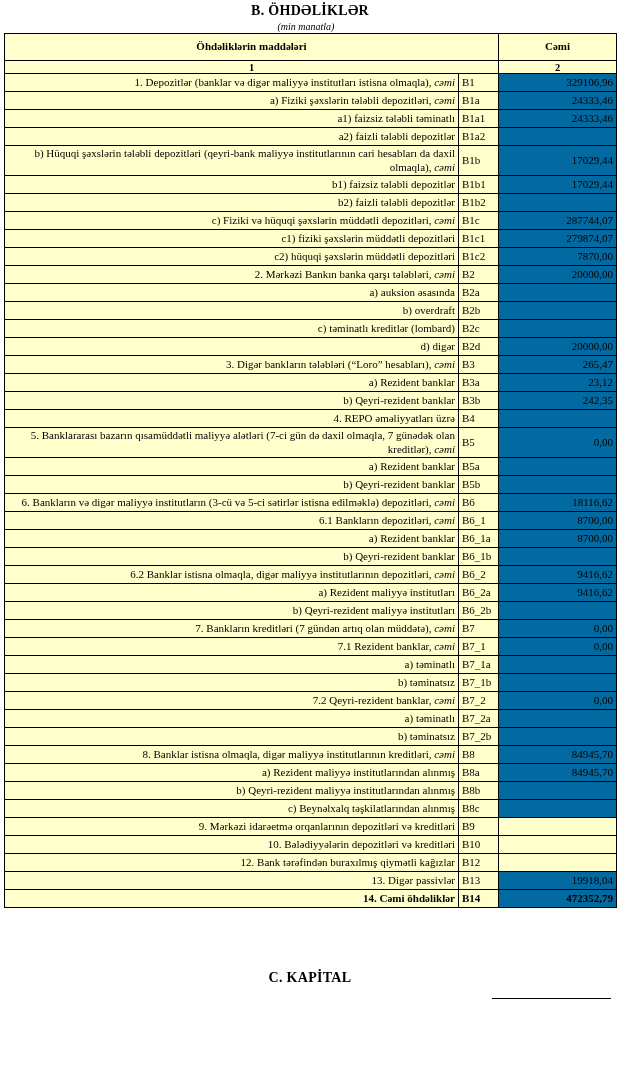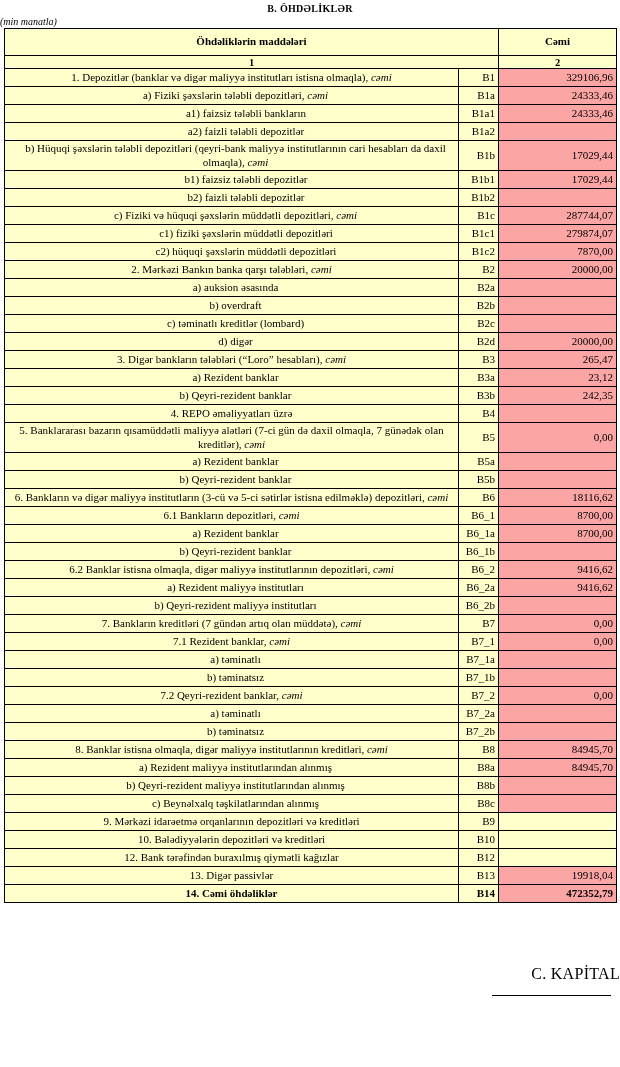--- a/index.html
+++ b/index.html
@@ -4,50 +4,50 @@
 <style>
   * { box-sizing: border-box; }
   html, body { margin:0; padding:0; }
   body {
     width:620px; height:1067px; overflow:hidden;
     background:#ffffff; color:#000;
     font-family:"Liberation Serif", serif;
   }
   .page { width:620px; position:relative; padding-top:3px; }
   .title {
-    text-align:center; font-weight:bold; font-size:10px; letter-spacing:0.3px;
+    text-align:center; font-weight:bold; font-size:14px; letter-spacing:0.3px;
   }
   .unit-note {
-    text-align:left; font-style:italic; font-size:10px; padding-right:8px; margin-top:2px;
+    text-align:center; font-style:italic; font-size:10px; padding-right:8px; margin-top:2px;
   }
   table.report {
     border-collapse:collapse; table-layout:fixed;
     width:612px; margin:1px 4px 0 4px;
     background:#FFFFCC;
   }
   table.report th, table.report td {
     border:1px solid #000;
     font-size:11px; line-height:13.5px;
     padding:1px 3px;
     vertical-align:middle;
     overflow:hidden;
   }
   thead th { text-align:center; font-weight:bold; }
   th.items-h { height:27px; font-size:11.5px;text-align:center; }
   th.total-h { height:27px; font-size:11.5px; }
   tr.numrow th { height:13px; padding:0 2px; font-size:10.5px; line-height:11px; }
-  td.label { height:18px; text-align:center; padding-left:4px; }
+  td.label { height:18px; text-align:right; padding-left:4px; }
   td.label.ind1 { padding-left:11px; }
   td.label.ind2 { padding-left:32px; }
-  td.code { text-align:right; padding:1px 1px; }
-  td.value { text-align:right; background:#fca5a5; padding-right:4px; }
+  td.code { text-align:left; padding:1px 1px; }
+  td.value { text-align:right; background:#0369a1; padding-right:4px; }
   td.value.cream { background:#FFFFCC; }
   tr.bold td { font-weight:bold;margin-left:16px; }
   .footer-title {
-    text-align:right; font-weight:normal; font-size:16px; letter-spacing:0.3px;
+    text-align:center; font-weight:bold; font-size:14px; letter-spacing:0.3px;
     margin-top:62px;
   }
   .bottom-line {
     position:absolute; left:492px; width:119px; height:0;
     border-top:1.5px solid #000; margin-top:12px;
   }
 </style>
 </head>
 <body>
 
@@ -78,21 +78,21 @@
           <td class="label ind0">1. Depozitlər (banklar və digər maliyyə institutları istisna olmaqla), <i>cəmi</i></td>
           <td class="code">B1</td>
           <td class="value">329106,96</td>
         </tr>
         <tr>
           <td class="label ind1">a) Fiziki şəxslərin tələbli depozitləri, <i>cəmi</i></td>
           <td class="code">B1a</td>
           <td class="value">24333,46</td>
         </tr>
         <tr>
-          <td class="label ind2">a1) faizsiz tələbli bankların</td>
+          <td class="label ind2">a1) faizsiz tələbli təminatlı</td>
           <td class="code">B1a1</td>
           <td class="value">24333,46</td>
         </tr>
         <tr>
           <td class="label ind2">a2) faizli tələbli depozitlər</td>
           <td class="code">B1a2</td>
           <td class="value"></td>
         </tr>
         <tr>
           <td class="label ind1">b) Hüquqi şəxslərin tələbli depozitləri (qeyri-bank maliyyə institutlarının cari hesabları da daxil olmaqla), <i>cəmi</i></td>

